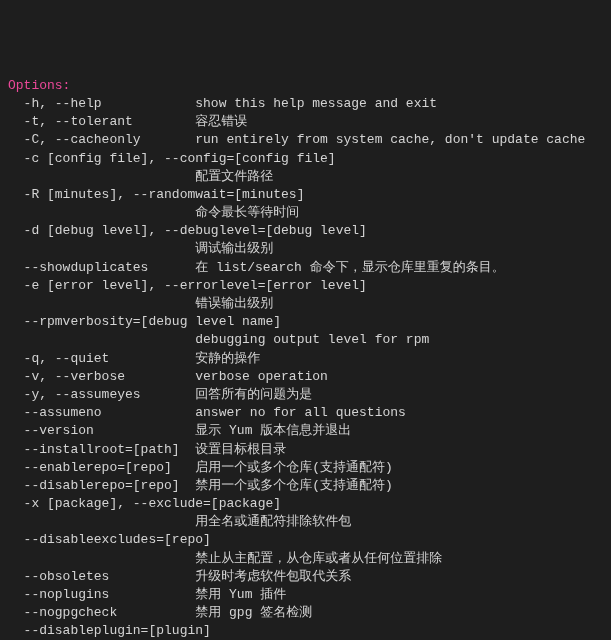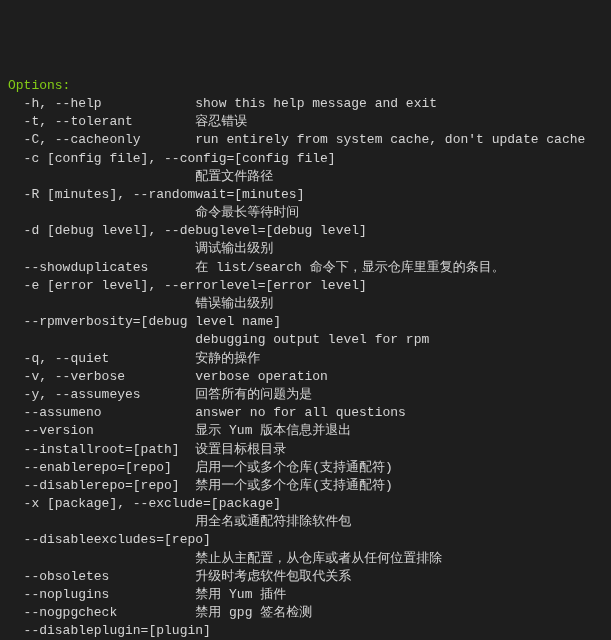--- a/index.html
+++ b/index.html
@@ -11,21 +11,21 @@
       background-color: #1e1e1e;
       color: #d4d4d4;
       font-family: 'Consolas', 'Courier New', monospace;
       font-size: 13px;
       line-height: 1.4;
       padding: 4px 8px;
       white-space: pre;
       overflow-x: hidden;
     }
     .options-header {
-      color: #84cc16;
+      color: #ec4899;
     }
   </style>
 </head>
 <body>
 
 
 
 <div><span class="options-header">Options:</span>
 <div id="options-container">  -h, --help            show this help message and exit
   -t, --tolerant        容忍错误

